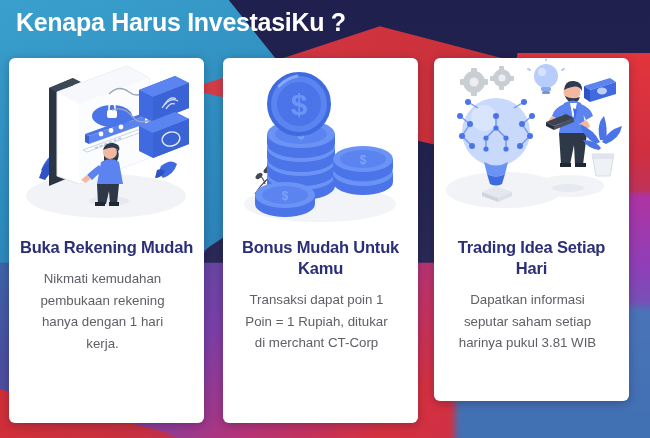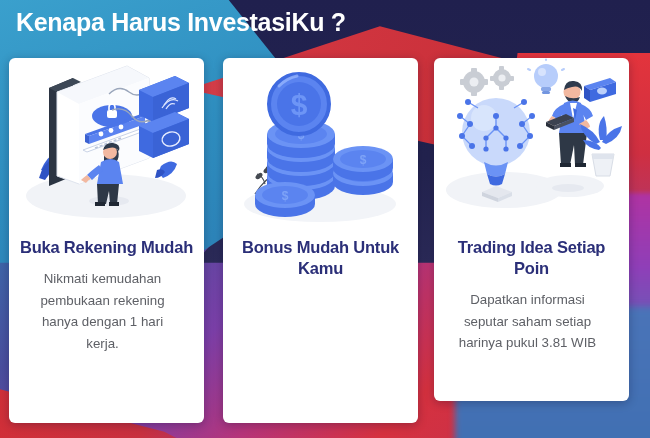--- a/index.html
+++ b/index.html
@@ -290,20 +290,21 @@
           <g>
             <ellipse cx="62" cy="146" rx="30" ry="13" fill="#4a74e8"></ellipse>
             <rect x="32" y="137" width="60" height="9" fill="#4a74e8"></rect>
             <ellipse cx="62" cy="137" rx="30" ry="13" fill="#6b93f5"></ellipse>
             <ellipse cx="62" cy="137" rx="23" ry="9" fill="#5b84f0"></ellipse>
             <text x="62" y="142" font-family="'Liberation Sans',sans-serif" font-size="12" font-weight="bold" fill="#7ea3f7" text-anchor="middle">$</text>
           </g>
         </svg>
       </div>
       <div class="card-title">Bonus Mudah Untuk Kamu</div>
+      <div class="card-body">Transaksi dapat poin 1 Poin = 1 Rupiah, ditukar di merchant CT-Corp</div>
     </div>
 
     <div class="card c3">
       <div class="illus">
         <svg viewBox="0 0 195 175" xmlns="http://www.w3.org/2000/svg" aria-hidden="true">
           <ellipse cx="70" cy="132" rx="58" ry="18" fill="#f1f3f7"></ellipse>
           <ellipse cx="136" cy="128" rx="34" ry="11" fill="#f1f3f7"></ellipse>
 
           <g fill="#c9cdd4">
             <circle cx="40" cy="24" r="11"></circle>
@@ -406,18 +407,18 @@
           <g fill="#4a74e8">
             <path d="M166 82 q-4 -16 4 -24 q4 12 2 24 z"></path>
             <path d="M162 86 q-14 -8 -16 -20 q14 6 20 18 z"></path>
             <path d="M172 86 q14 -6 16 -18 q-14 4 -20 16 z"></path>
             <path d="M165 92 q-12 -2 -16 -10 q12 0 18 8 z"></path>
           </g>
           <path d="M158 96 l22 0 l-4 22 l-14 0 z" fill="#eef1f6" stroke="#d8dde6" stroke-width="1"></path>
           <path d="M158 96 l22 0 l-1 5 l-20 0 z" fill="#dfe4ed"></path>
         </svg>
       </div>
-      <div class="card-title">Trading Idea Setiap Poin</div>
+      <div class="card-title">Trading Idea Setiap Hari</div>
       <div class="card-body">Dapatkan informasi seputar saham setiap harinya pukul 3.81 WIB</div>
     </div>
 
   </div>
 </div>
 
 </body></html>

